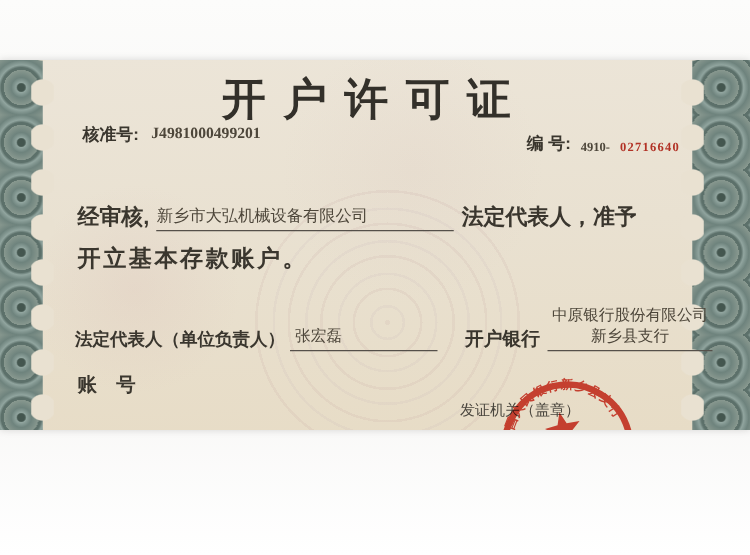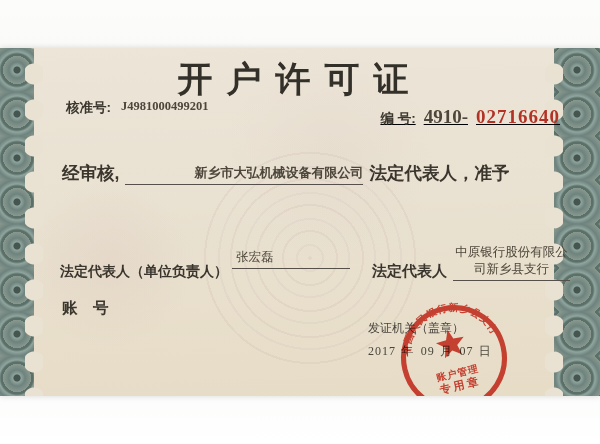--- a/index.html
+++ b/index.html
@@ -4,21 +4,21 @@
 <style>
   * { margin:0; padding:0; box-sizing:border-box; }
   html,body { width:600px; height:444px; }
   body {
     font-family:"Liberation Sans", sans-serif;
     background:linear-gradient(180deg,#fcfcfb 0%,#f4f3f1 55%,#ffffff 100%);
     position:relative; overflow:hidden;
   }
   
   .certificate {
-    position:absolute; left:0; top:48px; width:600px; height:348px;
+    position:absolute; left:0; top:48px; width:600px; height:296px;
     background:
       radial-gradient(circle 120px at 18% 62%, rgba(214,180,176,.18), transparent 70%),
       radial-gradient(circle 150px at 55% 30%, rgba(210,184,180,.12), transparent 70%),
       linear-gradient(178deg,#ece5d8 0%, #e9e1d1 45%, #e7dcc6 100%);
     overflow:hidden;
     box-shadow:0 0 6px rgba(0,0,0,.15);
     padding-left:17px;
   }
   
   .band {
@@ -55,30 +55,30 @@
   .rule { border-bottom:1.4px solid #55504a; }
 
   .title {
     position:absolute; left:0; right:0; top:8px; z-index:3;
     text-align:center; font-family:"Liberation Serif", serif;
     font-size:35px; font-weight:bold; letter-spacing:14px; color:#33302a;
   }
   .row { position:absolute; z-index:3; display:flex; align-items:flex-end; }
   .row-approval { left:66px; top:51px; font-size:13.5px; font-weight:bold; }
   .row-approval .fill { font-size:12.5px; font-weight:bold; margin-left:10px; transform:translateY(-3px); }
-  .row-serial { right:40px; top:58px; font-size:13.5px; font-weight:bold;text-decoration:underline; }
-  .row-serial .fill { font-weight:bold; margin-left:8px; font-size:19px; }
+  .row-serial { right:56px; top:58px; font-size:13.5px; font-weight:bold; }
+  .row-serial .fill { font-weight:bold; margin-left:8px; font-size:10px; }
   .serial-red { color:#b23226; letter-spacing:1px; }
 
   .row-review { left:62px; top:102px; right:28px; font-size:17.5px; font-weight:bold;margin-top:11px; }
-  .row-review .value-line { flex:0 0 238px; text-align:right; margin:0 6px; font-size:13px; font-weight:bold; padding-bottom:2px; }
+  .row-review .value-line { flex:0 0 238px; text-align:left; margin:0 6px; font-size:13px; font-weight:normal; padding-bottom:2px; }
   .row-open { left:62px; top:146px; font-size:18.5px; font-weight:bold; letter-spacing:2px; }
 
   .row-legal { left:60px; top:196px; right:30px; font-size:14px; font-weight:bold; }
-  .row-legal .name-line { flex:0 0 118px; text-align:left; margin:0 8px 12px 4px; font-size:12.5px; font-weight:normal; padding:0 4px 2px; }
+  .row-legal .name-line { flex:0 0 118px; text-align:left; margin:0 8px 0 4px; font-size:12.5px; font-weight:normal; padding:0 4px 2px; }
   .row-legal .bank-label { font-size:15px; margin-left:14px; }
   .row-legal .bank-line { flex:1; text-align:center; margin-left:6px; font-size:12.5px; font-weight:normal; padding-bottom:2px; }
 
   .row-account { left:62px; top:250px; font-size:15.5px; font-weight:bold;align-items:center; }
   .row-account .acct-line { width:318px; margin-left:10px; font-size:13.5px; font-weight:normal; padding:0 6px 2px; letter-spacing:1px; }
 
   .issuer-block { position:absolute; left:368px; top:272px; z-index:3; font-size:12px; color:#4a463e; }
   .issuer-block .date-line { margin-top:6px; letter-spacing:2px; font-size:12px; }
   .issuer-block .num { font-family:"Liberation Serif", serif; letter-spacing:1px; }
 
@@ -109,25 +109,28 @@
     <span class="fill ink">4910-</span>
     <span class="fill serial-red">02716640</span>
   </div>
 
   <div class="row row-review">
     <span class="ink">经审核,</span>
     <span class="value-line rule fill">新乡市大弘机械设备有限公司</span>
     <span class="ink">法定代表人，准予</span>
   </div>
 
+  <div class="row row-open">
+    <span class="ink">开立基本存款账户。</span>
+  </div>
 
   <div class="row row-legal">
     <span class="ink">法定代表人（单位负责人）</span>
     <span class="name-line rule fill">张宏磊</span>
-    <span class="ink bank-label">法定代表人</span>
+    <span class="ink bank-label">开户银行</span>
     <span class="bank-line rule fill">中原银行股份有限公司新乡县支行</span>
   </div>
 
   <div class="row row-account">
     <span class="ink">账　号</span>
   </div>
 
   <div class="issuer-block">
     <div>发证机关（盖章）</div>
     <div class="date-line">

